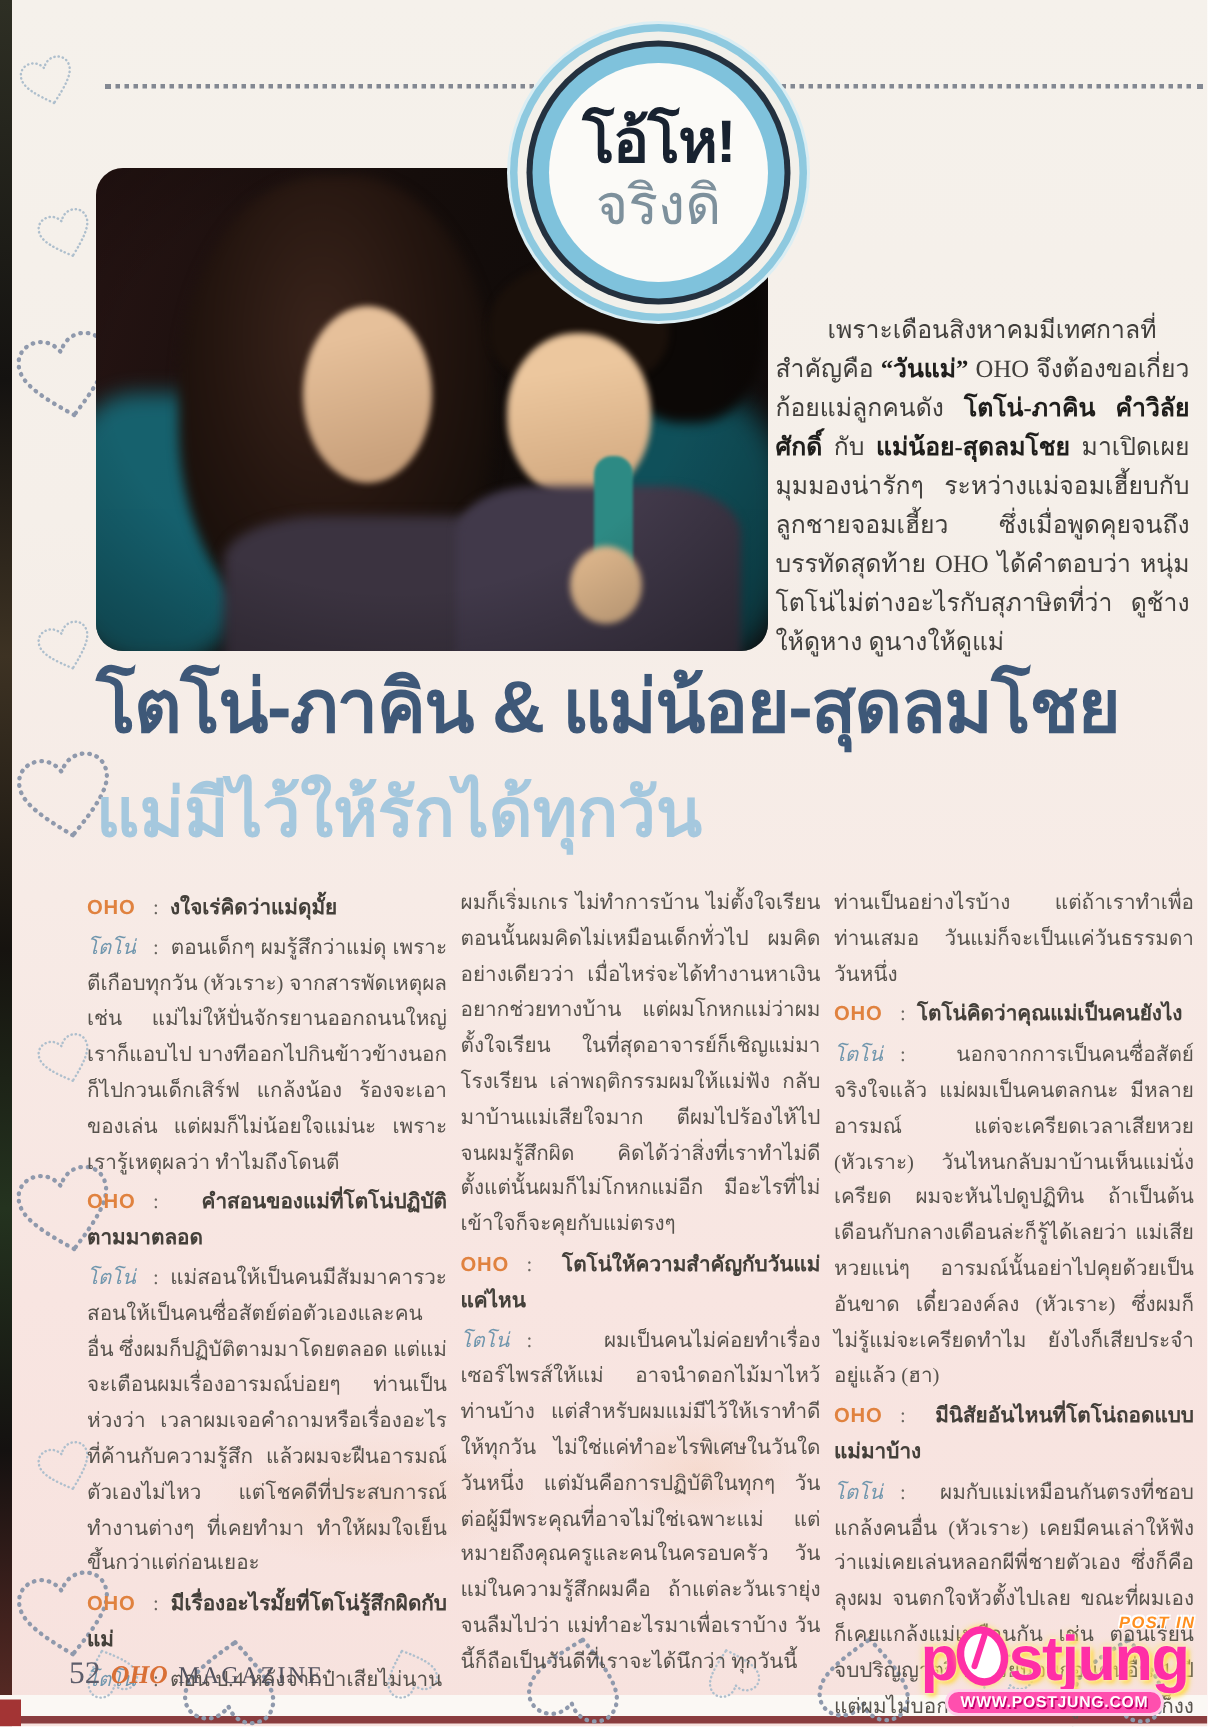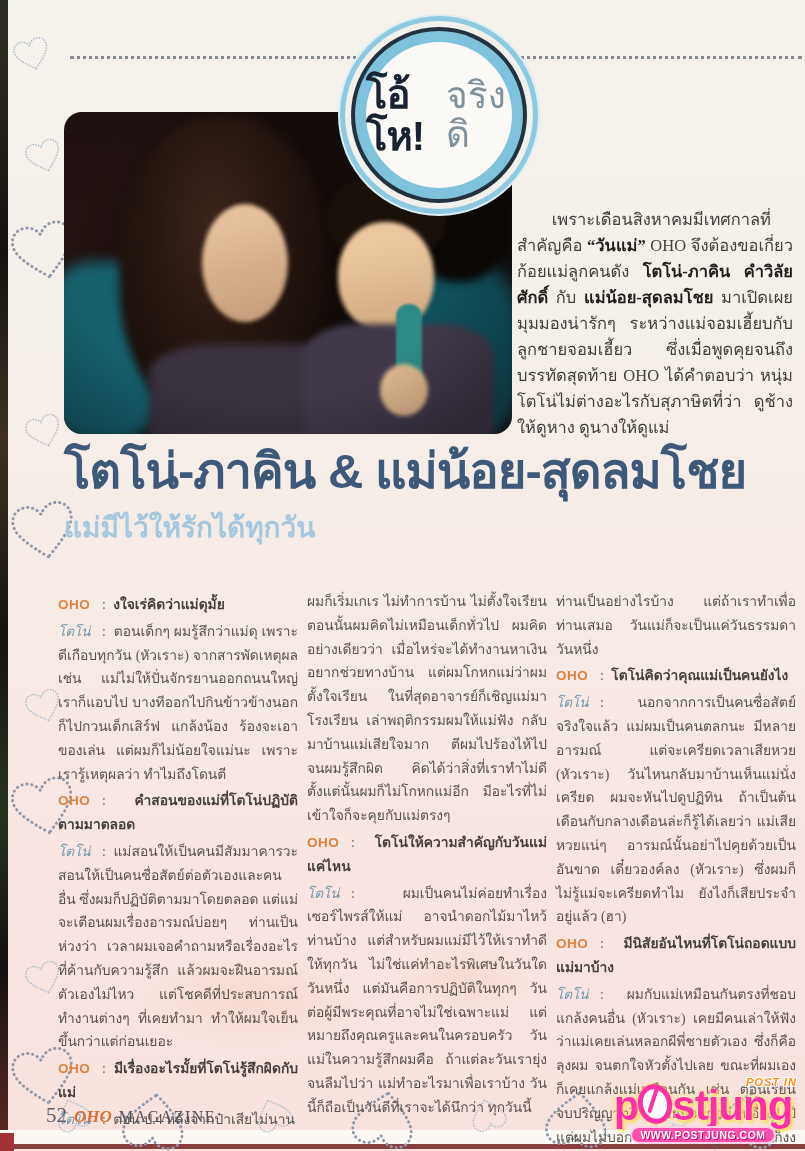--- a/index.html
+++ b/index.html
@@ -36,30 +36,30 @@
   .ph-hair-b{left:262px;top:62px;width:120px;height:85px;background:#1a100a;border-radius:50% 50% 42% 42%;filter:blur(2px);}
   .ph-face-b{left:274px;top:110px;width:96px;height:110px;border-radius:48%;filter:blur(2px);
     background:linear-gradient(170deg,#ecc79e 25%,#d3aa81 90%);}
   .ph-suit-b{left:240px;top:212px;width:190px;height:115px;background:#41394a;border-radius:28% 28% 0 0;filter:blur(3px);}
   .ph-toy{left:332px;top:192px;width:26px;height:100px;background:#2d8a84;border-radius:12px;filter:blur(1px);}
   .ph-hand{left:316px;top:252px;width:48px;height:52px;background:#e0b88d;border-radius:50%;filter:blur(2px);}
   .ph-vig{left:0;top:0;width:448px;height:322px;background:radial-gradient(ellipse at 45% 45%,rgba(0,0,0,0) 55%,rgba(0,0,0,.38) 100%);}
   
   .badge{position:absolute;left:366px;top:42px;width:146px;height:146px;border-radius:50%;background:#fbfaf7;z-index:5;
     box-shadow:0 0 0 11px #7fc2dc,0 0 0 15px #24313f,0 0 0 21px #f2f0ea,0 0 0 26px #8ec9df,0 0 0 28px #dceef3;
-    display:flex;flex-direction:row;align-items:center;justify-content:center;}
+    display:flex;flex-direction:column;align-items:center;justify-content:center;}
   .badge-top{font-size:40px;font-weight:800;color:#182230;letter-spacing:-1px;line-height:1.05;}
   .badge-bottom{font-size:37px;font-weight:300;color:#7d909c;line-height:1.05;margin-top:2px;}
   
   .intro{position:absolute;left:517px;top:190px;width:276px;font-family:"Liberation Serif","DejaVu Serif",serif;
     font-size:16.5px;line-height:26px;color:#413f3c;text-align:justify;text-indent:2.1em;z-index:2;}
   .intro b{color:#1f1e1c;}
   
   .headline{position:absolute;left:64px;top:432px;width:730px;font-size:49px;font-weight:700;color:#3e5878;letter-spacing:-1px;}
-  .subheadline{position:absolute;left:64px;top:505px;width:600px;font-size:28px;font-weight:700;color:#a5c8de;}
+  .subheadline{position:absolute;left:64px;top:505px;width:600px;font-size:45px;font-weight:700;color:#a5c8de;}
   
   .cols{position:absolute;left:58px;top:590px;width:738px;display:flex;gap:9px;z-index:2;}
   .col{width:240px;font-family:"Liberation Serif","DejaVu Serif",serif;font-size:13.8px;line-height:23.8px;
     color:#57534d;text-align:justify;}
   .col p{margin:0;}
   .col p.has-spk{margin-top:3px;}
   .spk{font-family:"Liberation Sans","DejaVu Sans",sans-serif;display:inline-block;min-width:42px;font-size:13.5px;}
   .spk.oho{color:#e0823f;font-weight:700;letter-spacing:.5px;}
   .spk.tono{color:#7096ad;font-weight:500;font-style:italic;}
   .colon{color:#6a6660;padding:0 4px 0 2px;}

